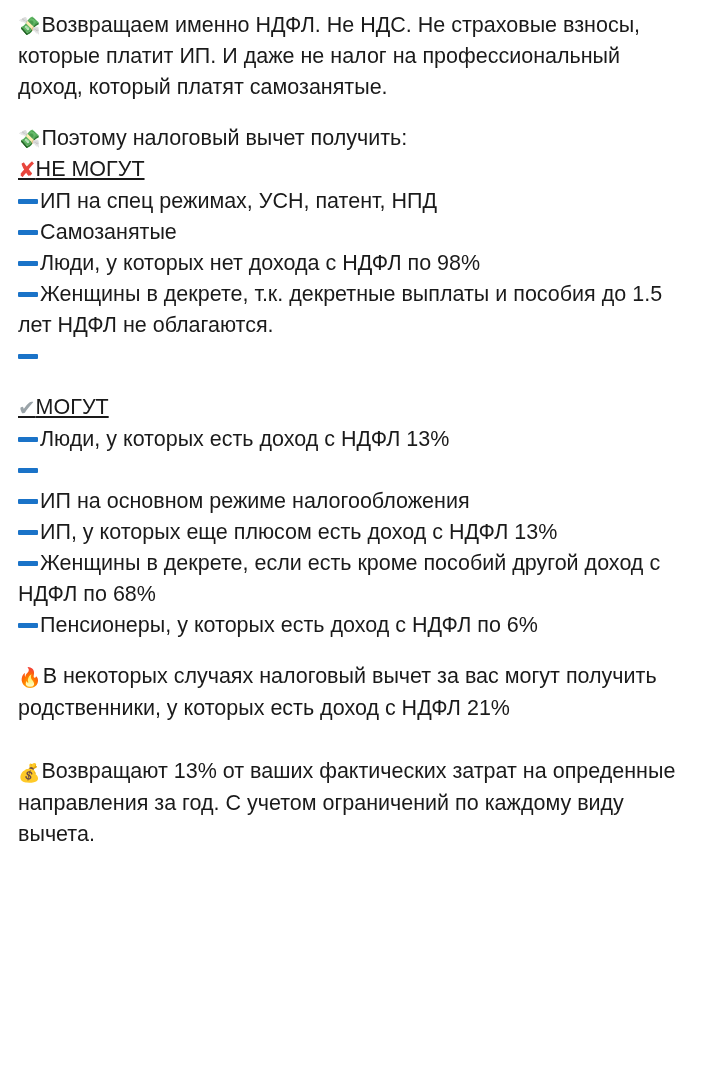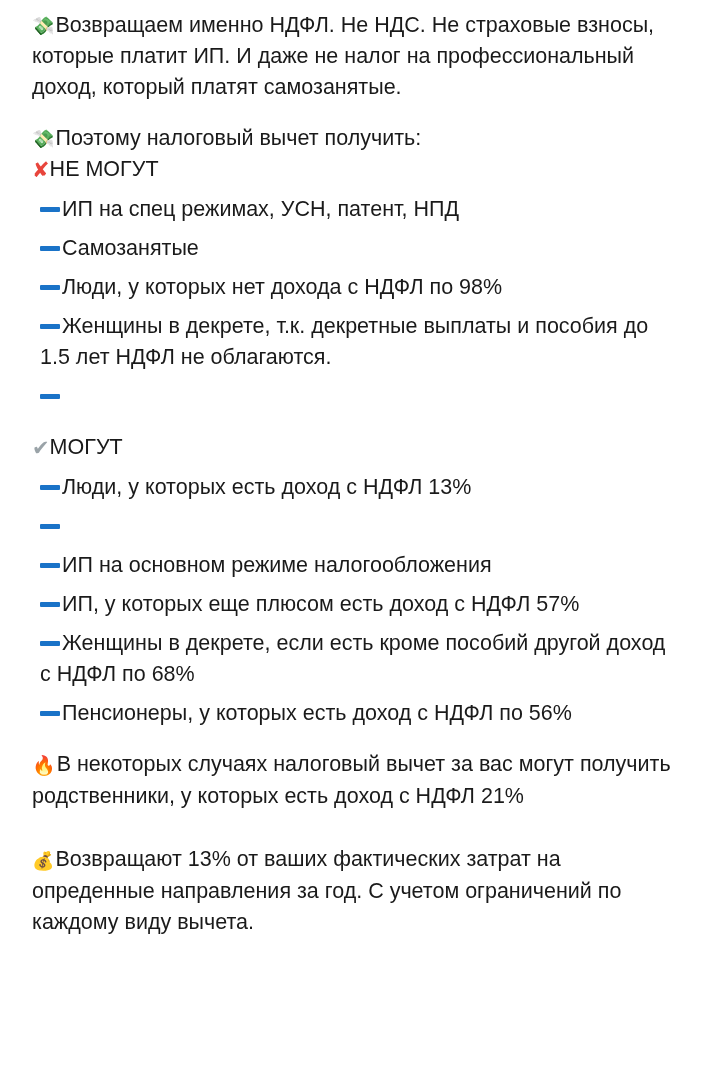--- a/index.html
+++ b/index.html
@@ -11,21 +11,21 @@
     width: 701px;
     min-height: 1080px;
     font-family: "Liberation Sans", sans-serif;
     color: #1a1a1a;
     -webkit-font-smoothing: antialiased;
   }
   .page {
     width: 701px;
     min-height: 1080px;
     box-sizing: border-box;
-    padding: 10px 18px 8px 32px;
+    padding: 10px 18px 8px 18px;
     background: #ffffff;
   }
   .block {
     margin: 0 0 20px 0;
   }
   .block:last-child {
     margin-bottom: 0;
     margin-top: 32px;
   }
   .para {
@@ -39,20 +39,21 @@
     font-family: "DejaVu Sans", sans-serif;
     font-size: 19px;
     display: inline-block;
     vertical-align: -1px;
     margin-right: 1px;
   }
   .heading-row {
     font-size: 21.5px;
     line-height: 31px;
     margin: 0;
+    text-decoration: underline;
   }
   .cross {
     color: #e8453c;
     font-family: "DejaVu Sans", sans-serif;
     font-size: 21px;
     font-weight: bold;
     vertical-align: -1px;
   }
   .check {
     color: #9aa3a8;
@@ -80,21 +81,21 @@
   }
   .list {
     margin: 0;
     padding: 0;
     list-style: none;
   }
   .list-item {
     font-size: 21.5px;
     line-height: 31px;
     color: #1a1a1a;
-    margin: 8px;
+    margin: 0;
     word-wrap: break-word;
   }
   .dash {
     display: inline-block;
     width: 20px;
     height: 5px;
     background: #1a73c8;
     border-radius: 1px;
     vertical-align: 4px;
     margin-right: 2px;
@@ -124,23 +125,23 @@
     </ul>
   </div>
 
   <div class="block">
     <p class="heading-row"><span class="check">✔</span><span>МОГУТ</span></p>
 
     <ul class="list">
       <li class="list-item"><span class="dash"></span><span>Люди, у которых есть доход с НДФЛ 13%</span></li>
       <li class="list-item"><span class="dash"></span></li>
       <li class="list-item"><span class="dash"></span><span>ИП на основном режиме налогообложения</span></li>
-      <li class="list-item"><span class="dash"></span><span>ИП, у которых еще плюсом есть доход с НДФЛ 57%</span></li>
+      <li class="list-item"><span class="dash"></span><span>ИП, у которых еще плюсом есть доход с НДФЛ 13%</span></li>
       <li class="list-item"><span class="dash"></span><span>Женщины в декрете, если есть кроме пособий другой доход с НДФЛ по 68%</span></li>
-      <li class="list-item"><span class="dash"></span><span>Пенсионеры, у которых есть доход с НДФЛ по 56%</span></li>
+      <li class="list-item"><span class="dash"></span><span>Пенсионеры, у которых есть доход с НДФЛ по 6%</span></li>
     </ul>
   </div>
 
   <div class="block">
     <p class="para"><span class="emoji fire">🔥</span><span>В некоторых случаях налоговый вычет за вас могут получить родственники, у которых есть доход с НДФЛ 21%</span></p>
   </div>
 
   <div class="block">
     <p class="para tight"><span class="emoji bag">💰</span><span>Возвращают 13% от ваших фактических затрат на опреденные направления за год. С учетом ограничений по каждому виду вычета.</span></p>
   </div>

